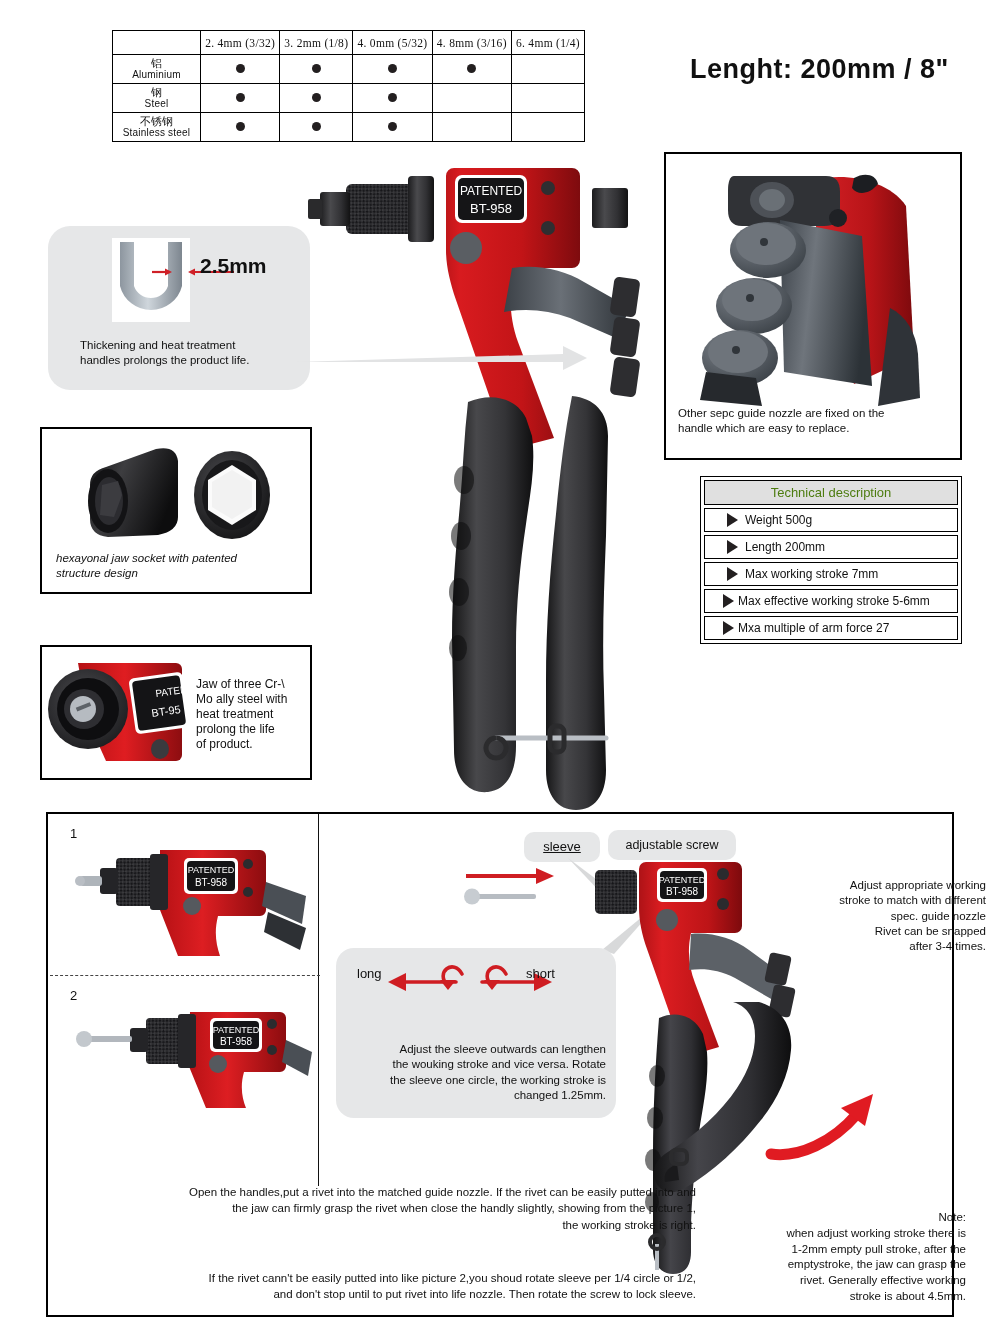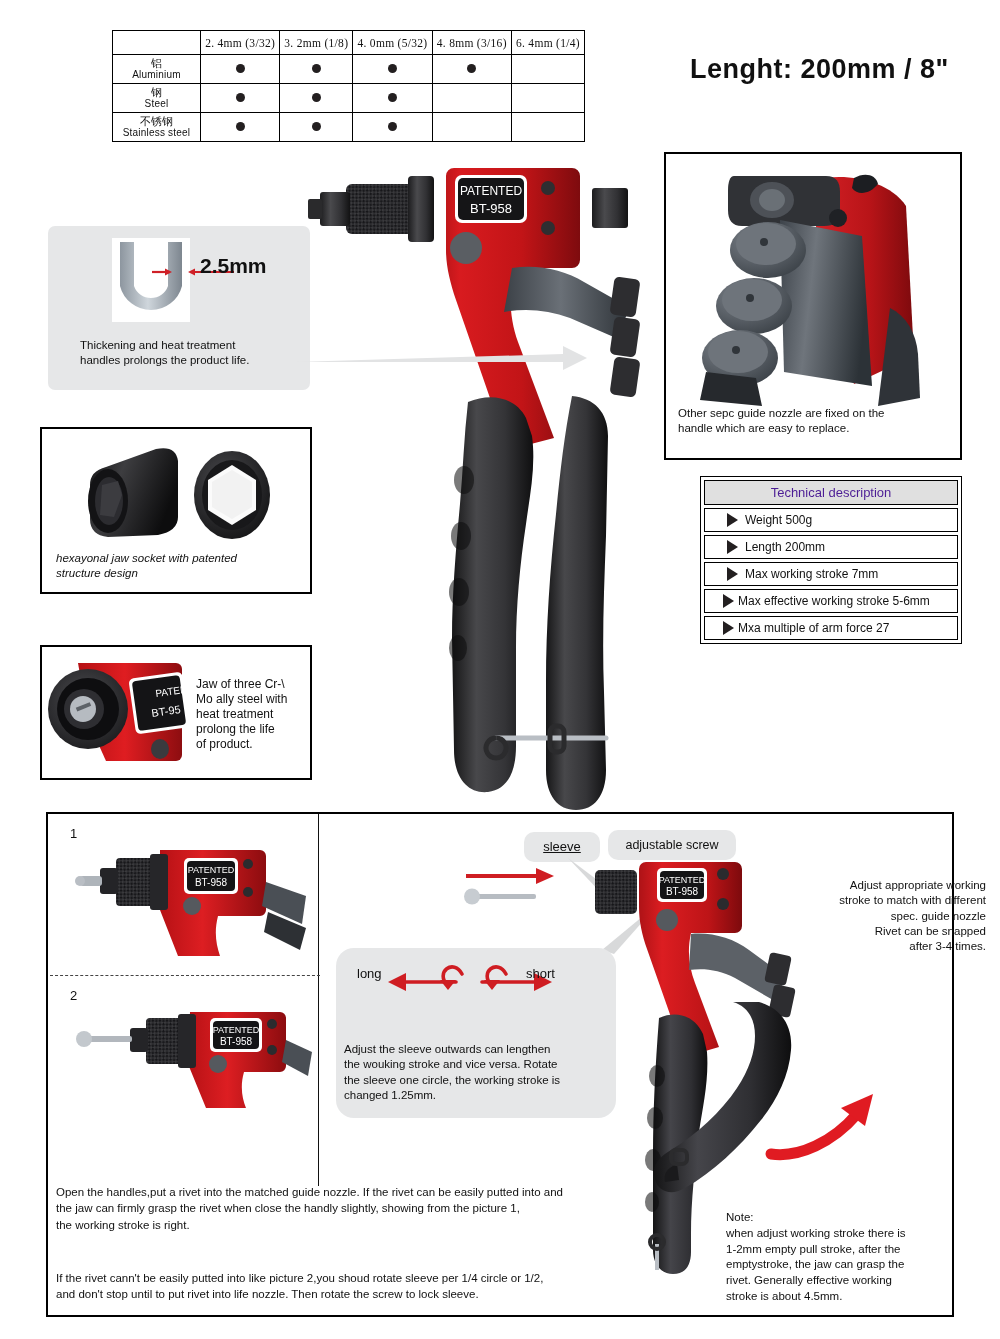--- a/index.html
+++ b/index.html
@@ -46,21 +46,21 @@
   .bbox { border:2px solid #000; background:#fff; }
   .boxcap { font-size:11.5px; line-height:1.28; padding:0 6px; }
 
   
   .bubble { background:#e6e7e8; border-radius:22px; }
 
   
   #tech-desc { left:700px; top:476px; width:262px; border:1.5px solid #000; background:#fff; padding:3px; }
   #tech-desc .head {
     background:#e0e0e0; border:1.5px solid #000; text-align:center;
-    font-size:13px; padding:4px 0; color:#4c1d95; margin-bottom:3px;
+    font-size:13px; padding:4px 0; color:#4d7c0f; margin-bottom:3px;
   }
   #tech-desc .row {
     border:1.5px solid #000; display:flex; align-items:center;
     padding:4px 16px; margin-top:3px; font-size:12px; white-space:nowrap;
   }
   #tech-desc .row:first-of-type { margin-top:0; }
   .tri {
     width:0;height:0;border-left:11px solid #231f20;
     border-top:7px solid transparent;border-bottom:7px solid transparent;
     margin:0 7px 0 6px; flex:0 0 auto;
@@ -70,21 +70,21 @@
   
   #bottom-panel { left:46px; top:812px; width:908px; height:505px; border:2px solid #000; background:#fff; }
   #step-divider {
     left:50px; top:975px; width:270px; height:0;
     border-top:1.5px dashed #444;
   }
   #step-col-divider { left:318px; top:814px; width:0; height:372px; border-left:1.5px solid #111; }
 
   .stepnum { font-size:13px; color:#111; }
 
-  .para { font-size:11.5px; line-height:1.33; color:#111; }
+  .para { font-size:11.5px; line-height:1.33; color:#111;text-align:right; }
 
   
   svg { display:block; overflow:visible; }
 </style>
 </head>
 <body>
 
 <div class="abs" id="spec-table">
   <table>
     <thead>
@@ -215,21 +215,21 @@
              4 -40 8 -78 16 -118 Z" fill="url(#gripG)"></path>
 
     <g>
       <line x1="196" y1="588" x2="306" y2="588" stroke="#b9bec4" stroke-width="5" stroke-linecap="round"></line>
       <path d="M196 588 a10 10 0 1 0 .1 0" fill="none" stroke="#2b2b2d" stroke-width="5"></path>
       <rect x="250" y="576" width="14" height="26" rx="6" fill="none" stroke="#2b2b2d" stroke-width="5"></rect>
     </g>
   </svg>
 </div>
 
-<div class="abs bubble" style="left:48px;top:226px;width:262px;height:164px;border-radius:7px;">
+<div class="abs bubble" style="left:48px;top:226px;width:262px;height:164px;">
   <svg class="abs" style="left:0;top:0;" width="262" height="164" viewBox="0 0 262 164">
     <defs>
       <linearGradient id="uG" x1="0" y1="0" x2="1" y2="0">
         <stop offset="0%" stop-color="#8d969f"></stop>
           <stop offset="45%" stop-color="#cfd6dc"></stop>
         <stop offset="100%" stop-color="#7d868f"></stop>
       </linearGradient>
     </defs>
     <rect x="64" y="12" width="78" height="84" fill="#fff"></rect>
     <path d="M72 16 v44 a32 32 0 0 0 62 0 V16 h-14 v44 a18 18 0 0 1 -34 0 V16 Z" fill="url(#uG)"></path>

